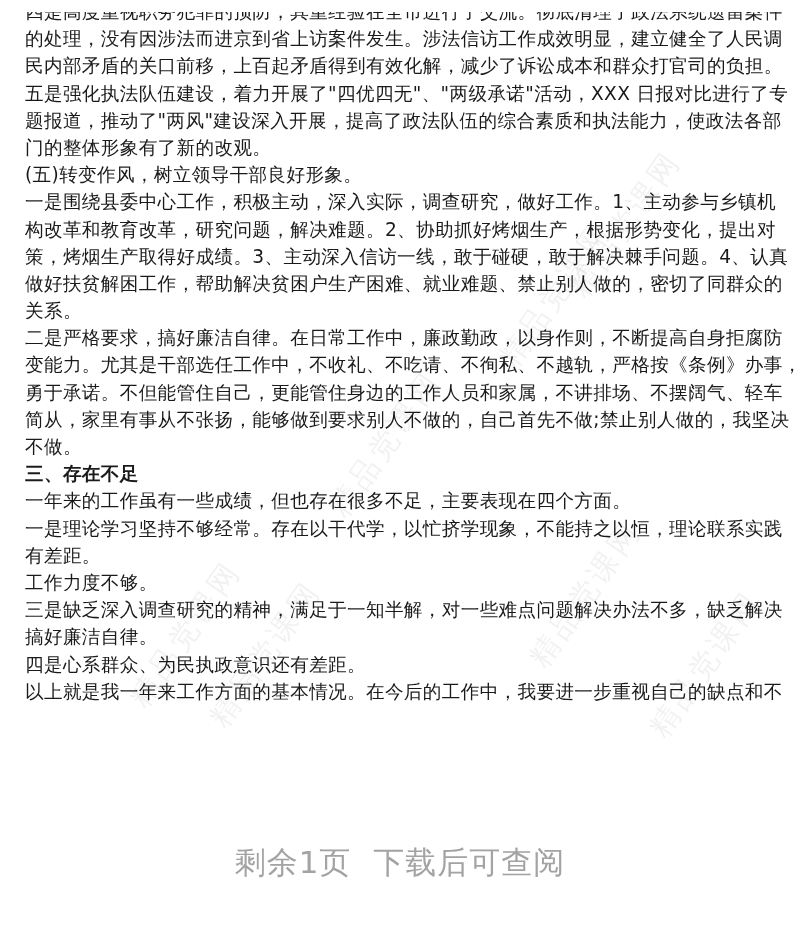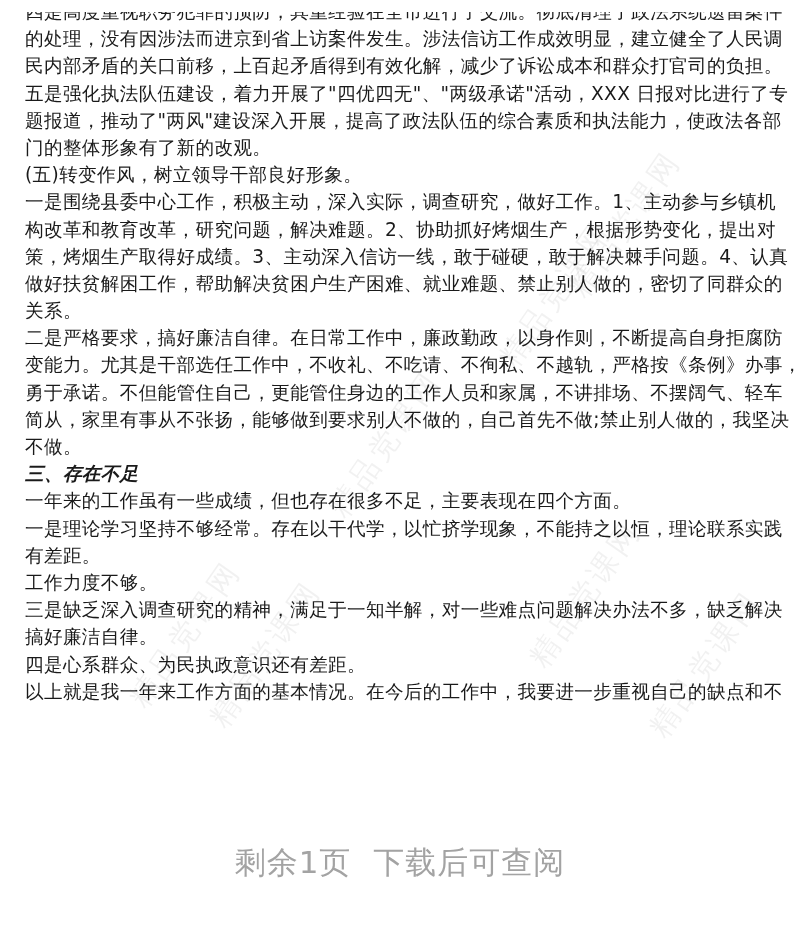--- a/index.html
+++ b/index.html
@@ -31,21 +31,20 @@
       font-size: 18.6px;
       line-height: 27.2px;
       letter-spacing: 0.35px;
     }
     .line {
       white-space: nowrap;
       height: 27.2px;
     }
     .line.bold {
       font-weight: bold;
-      font-style: italic;
     }
     .watermark {
       position: absolute;
       font-size: 30px;
       color: rgba(0,0,0,0.055);
       transform: rotate(-55deg);
       transform-origin: left top;
       white-space: nowrap;
       letter-spacing: 4px;
       pointer-events: none;

